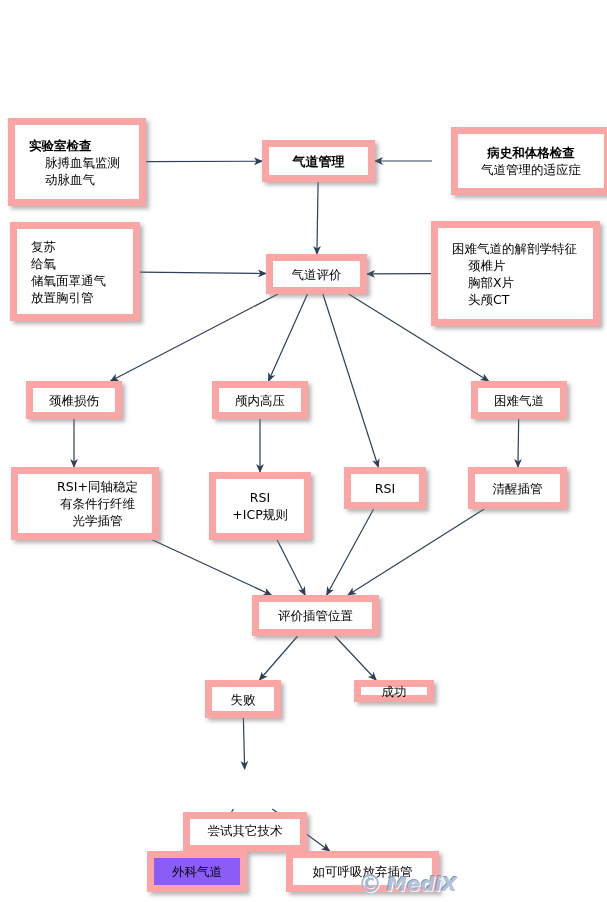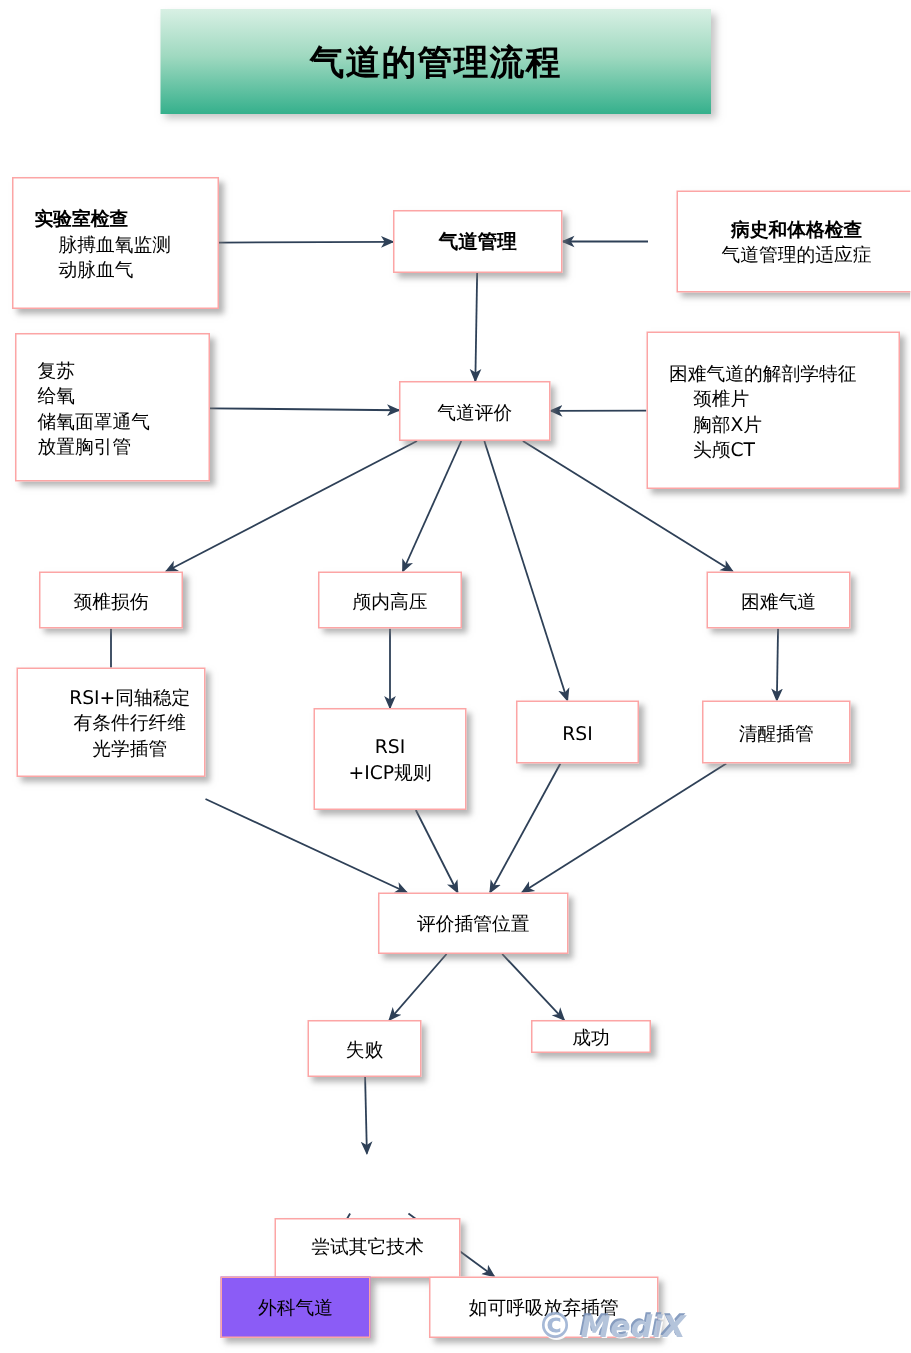--- a/index.html
+++ b/index.html
@@ -19,21 +19,21 @@
     position: absolute;
     left: 0; top: 0;
     width: 607px;
     height: 902px;
     pointer-events: none;
   }
   .node {
     position: absolute;
     box-sizing: border-box;
     background: #ffffff;
-    border: 1px solid #fca5a5;
+    border: 7px solid #fca5a5;
     box-shadow: 3px 3px 4px rgba(120,120,120,0.55);
     display: flex;
     flex-direction: column;
     align-items: center;
     justify-content: center;
     color: #000000;
     font-size: 12.5px;
     line-height: 17px;
     white-space: nowrap;
     z-index: 2;
@@ -122,23 +122,20 @@
         <line x1="373.6" y1="509.0" x2="326.7" y2="595.0" marker-end="url(#ah)"></line>
         <line x1="484.2" y1="509.0" x2="348.0" y2="595.0" marker-end="url(#ah)"></line>
         <line x1="297.7" y1="636.0" x2="259.5" y2="680.0" marker-end="url(#ah)"></line>
         <line x1="334.8" y1="636.0" x2="376.1" y2="680.0" marker-end="url(#ah)"></line>
         <line x1="243.4" y1="718.0" x2="244.6" y2="769.0" marker-end="url(#ah)"></line>
         <line x1="233.4" y1="809.0" x2="208.9" y2="851.0" marker-end="url(#ah)"></line>
         <line x1="272.3" y1="809.0" x2="329.5" y2="851.0" marker-end="url(#ah)"></line>
       </g>
   </svg>
 
-  <div id="title-banner">
-    <div id="title-text">气道的管理流程</div>
-  </div>
 
   <div id="nodes-layer">
       <div class="node left-ind bold-first" style="left: 8px; top: 118px; width: 138px; height: 88px;">
         <span class="ln">实验室检查</span>
         <span class="ln indent">脉搏血氧监测</span>
         <span class="ln indent">动脉血气</span>
       </div>
       <div class="node strong bold-first" style="left: 262px; top: 140px; width: 113px; height: 42px;">
         <span class="ln">气道管理</span>
       </div>
@@ -163,21 +160,21 @@
       </div>
       <div class="node" style="left: 26px; top: 381px; width: 96px; height: 38px;">
         <span class="ln">颈椎损伤</span>
       </div>
       <div class="node" style="left: 212px; top: 381px; width: 96px; height: 38px;">
         <span class="ln">颅内高压</span>
       </div>
       <div class="node" style="left: 471px; top: 381px; width: 96px; height: 38px;">
         <span class="ln">困难气道</span>
       </div>
-      <div class="node center-ind" style="left: 11px; top: 445px; width: 126px; height: 73px; padding-left: 25px;">
+      <div class="node center-ind" style="left: 11px; top: 467px; width: 148px; height: 73px; padding-left: 25px;">
         <span class="ln">RSI+同轴稳定</span>
         <span class="ln">有条件行纤维</span>
         <span class="ln">光学插管</span>
       </div>
       <div class="node center-ind" style="left: 209px; top: 472px; width: 102px; height: 68px;">
         <span class="ln">RSI</span>
         <span class="ln">+ICP规则</span>
       </div>
       <div class="node" style="left: 344px; top: 467px; width: 82px; height: 42px;">
         <span class="ln">RSI</span>

